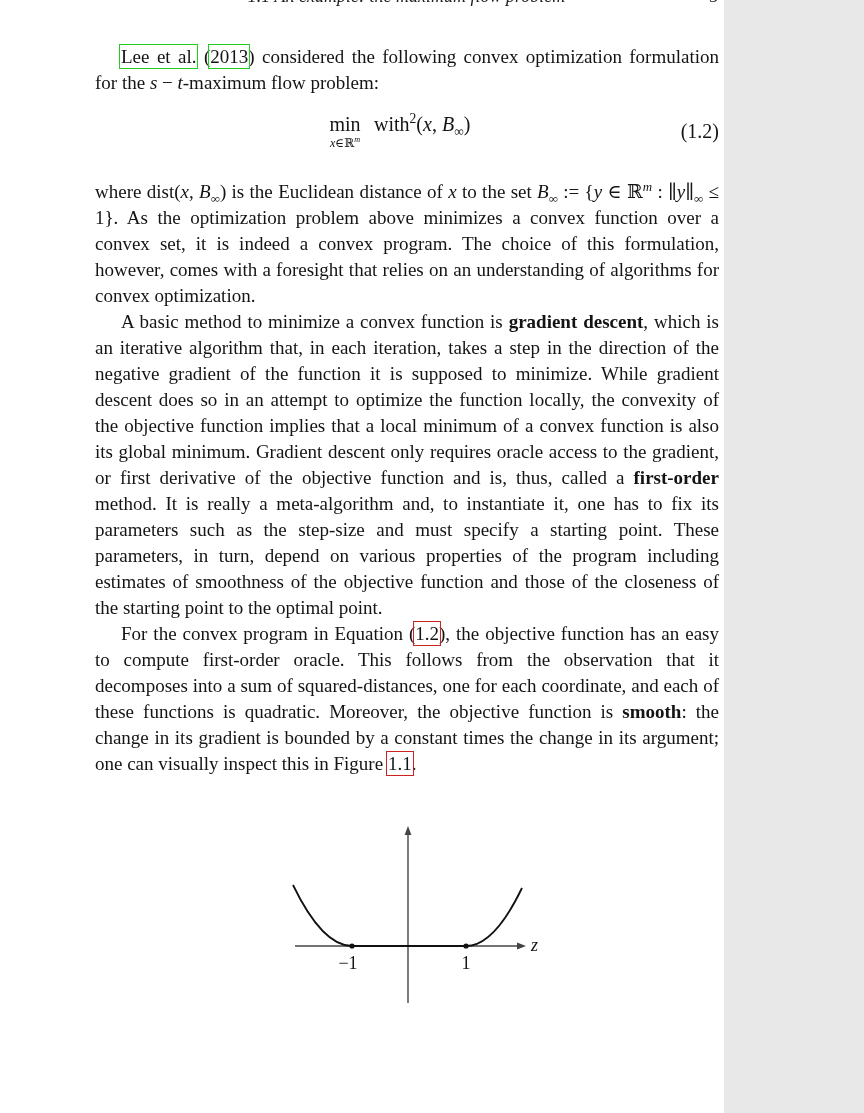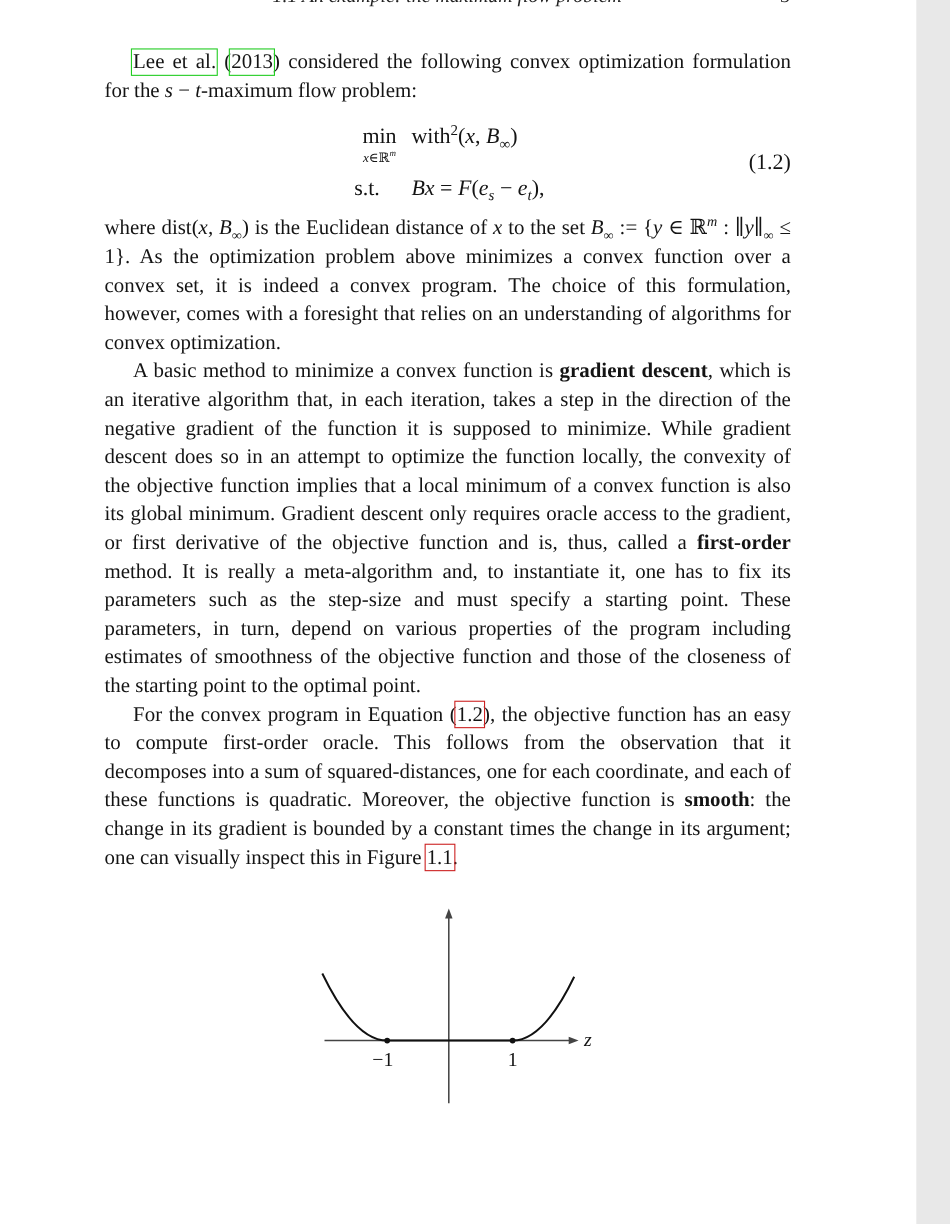--- a/index.html
+++ b/index.html
@@ -1,18 +1,18 @@
 <!DOCTYPE html>
 <html><head>
 <meta charset="utf-8">
 <style>
   html,body{margin:0;padding:0;background:#e8e8e8;}
   .page{
     position:relative;
-    width:833px;height:1113px;
+    width:724px;height:1113px;
     background:#ffffff;
     overflow:hidden;
     font-family:"Liberation Serif","DejaVu Serif",serif;
     color:#141414;
   }
   
   .running-header{
     position:absolute;top:-14px;left:95px;width:623px;
     font-style:italic;font-size:18px;line-height:20px;color:#222;
     text-align:center;white-space:nowrap;
@@ -30,21 +30,21 @@
   .it{font-style:italic;}
   .b{font-weight:bold;margin-top:28px;}
   .sup{font-size:68%;vertical-align:super;line-height:0;}
   .sub{font-size:68%;vertical-align:sub;line-height:0;}
   .sup.it,.sub.it{font-style:italic;}
   .box-green{outline:1.6px solid #22cc22;outline-offset:1px;}
   .box-red{outline:1.6px solid #cc2222;outline-offset:1px;}
   
   .equation{
     position:relative;
-    margin:16px 0 12px 0;
+    margin:16px 0 29px 0;
     padding-left:227px;
     text-align:left;
     font-size:20px;line-height:24px;
   }
   .eq-row1{display:flex;align-items:flex-start;}
   .eq-min-stack{display:inline-block;width:46px;text-align:center;}
   .eq-min-sub{display:block;font-size:12px;line-height:14px;margin-top:0px;}
   .eq-objective{margin-left:6px;}
   .eq-row2{display:flex;margin-top:9px;}
   .eq-st{display:inline-block;width:46px;}
@@ -77,24 +77,20 @@
     <p class="indent"><span class="box-green">Lee et al.</span><span> (</span><span class="box-green">2013</span><span>) considered the following convex optimization formulation for the </span><span class="it">s</span><span> − </span><span class="it">t</span><span>-maximum flow problem:</span></p>
 
     <div class="equation">
       <div class="eq-row1">
         <span class="eq-min-stack">
           <span>min</span>
           <span class="eq-min-sub"><span class="it">x</span><span>∈ℝ</span><span class="sup it">m</span></span>
         </span>
         <span class="eq-objective"><span>with</span><span class="sup">2</span><span>(</span><span class="it">x</span><span>, </span><span class="it">B</span><span class="sub">∞</span><span>)</span></span>
       </div>
-      <div class="eq-row2">
-        <span class="eq-st">s.t.</span>
-        <span class="eq-constraint"><span class="it">Bx</span><span> = </span><span class="it">F</span><span>(</span><span class="it">e</span><span class="sub it">s</span><span> − </span><span class="it">e</span><span class="sub it">t</span><span>),</span></span>
-      </div>
       <div class="eq-number">(1.2)</div>
     </div>
 
     <p><span>where dist(</span><span class="it">x</span><span>, </span><span class="it">B</span><span class="sub">∞</span><span>) is the Euclidean distance of </span><span class="it">x</span><span> to the set </span><span class="it">B</span><span class="sub">∞</span><span> := {</span><span class="it">y</span><span> ∈ ℝ</span><span class="sup it">m</span><span> : ∥</span><span class="it">y</span><span>∥</span><span class="sub">∞</span><span> ≤ 1}. As the optimization problem above minimizes a convex function over a convex set, it is indeed a convex program. The choice of this formulation, however, comes with a foresight that relies on an understanding of algorithms for convex optimization.</span></p>
 
     <p class="indent"><span>A basic method to minimize a convex function is </span><span class="b">gradient descent</span><span>, which is an iterative algorithm that, in each iteration, takes a step in the direction of the negative gradient of the function it is supposed to minimize. While gradient descent does so in an attempt to optimize the function locally, the convexity of the objective function implies that a local minimum of a convex function is also its global minimum. Gradient descent only requires oracle access to the gradient, or first derivative of the objective function and is, thus, called a </span><span class="b">first-order</span><span> method. It is really a meta-algorithm and, to instantiate it, one has to fix its parameters such as the step-size and must specify a starting point. These parameters, in turn, depend on various properties of the program including estimates of smoothness of the objective function and those of the closeness of the starting point to the optimal point.</span></p>
 
     <p class="indent"><span>For the convex program in Equation (</span><span class="box-red">1.2</span><span>), the objective function has an easy to compute first-order oracle. This follows from the observation that it decomposes into a sum of squared-distances, one for each coordinate, and each of these functions is quadratic. Moreover, the objective function is </span><span class="b">smooth</span><span>: the change in its gradient is bounded by a constant times the change in its argument; one can visually inspect this in Figure </span><span class="box-red">1.1</span><span>.</span></p>
 
   </div>

